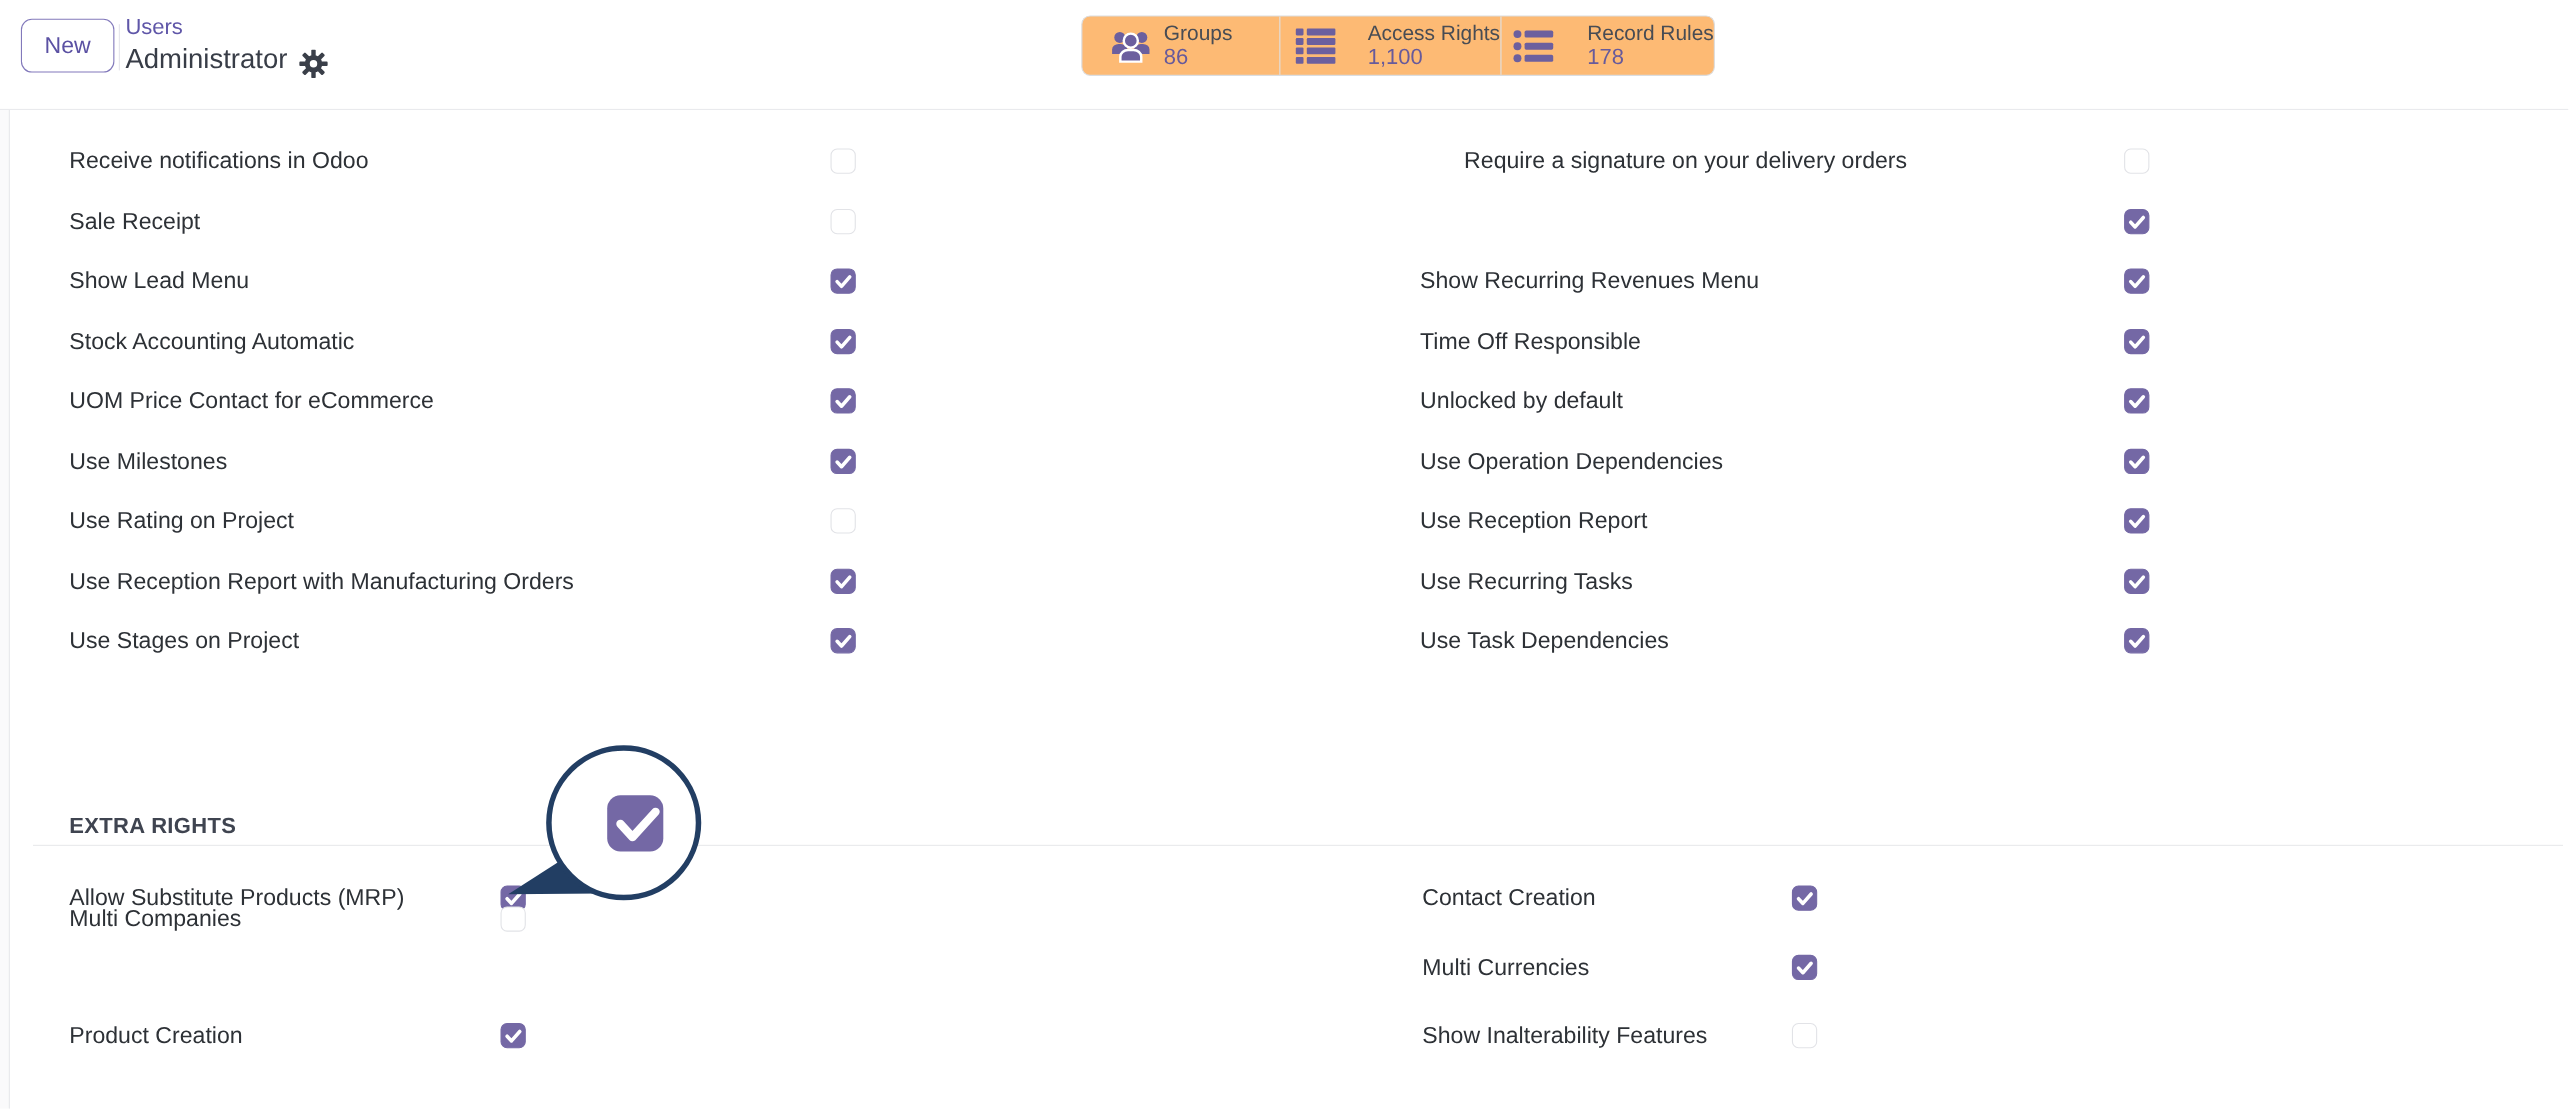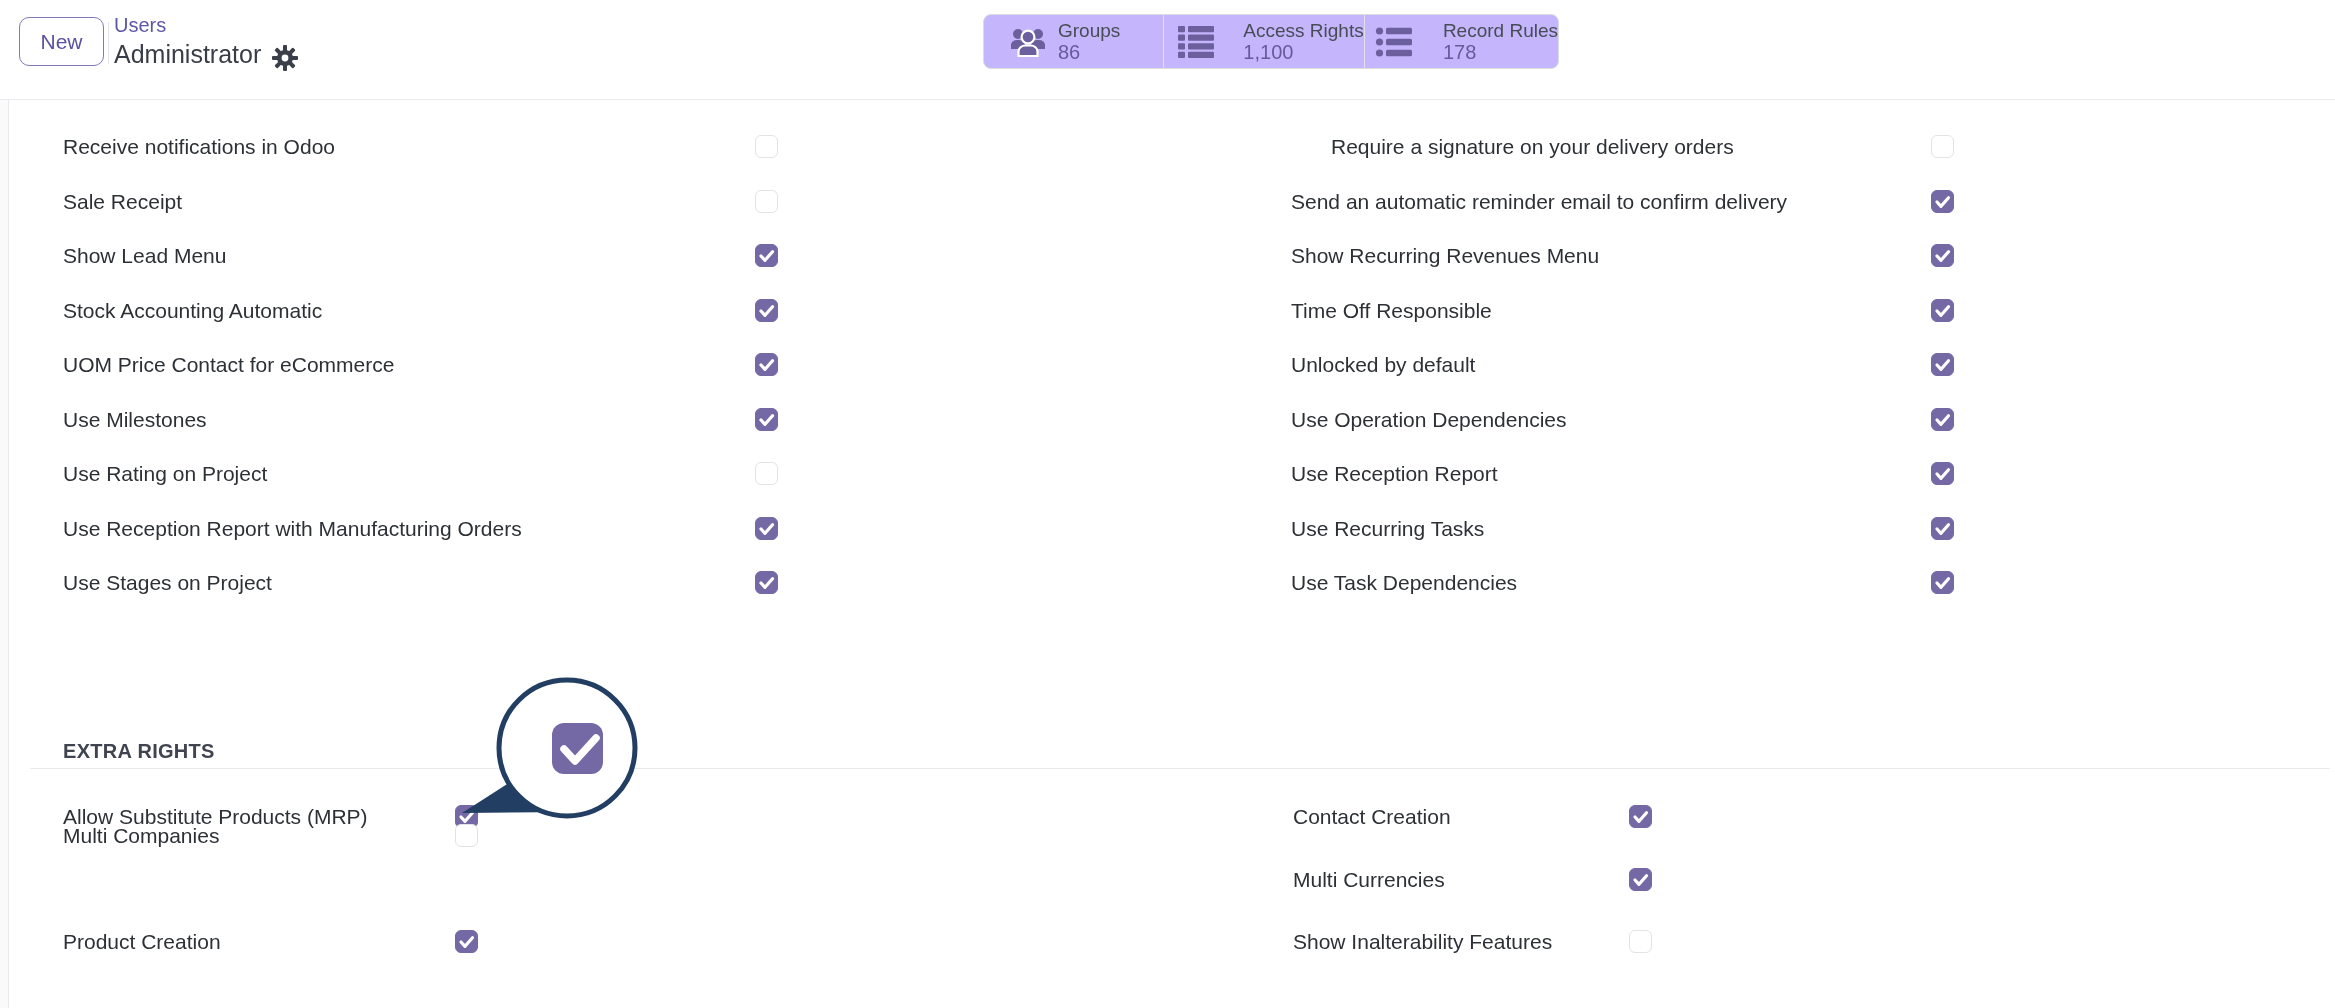--- a/index.html
+++ b/index.html
@@ -14,21 +14,21 @@
     background:#fff; border:1.5px solid #8279bb; border-radius:10px;
     color:#5b51a3; font-size:21px; display:flex; align-items:center; justify-content:center;
     cursor:pointer; }
   .hdr-divider { position:absolute; left:108px; top:22px; width:1px; height:42px; background:#e4e4ea; }
   .crumb-app { position:absolute; left:114px; top:14px; font-size:20px; font-weight:500; color:#5f56a8; }
   .crumb-rec { position:absolute; left:114px; top:40px; font-size:25px; color:#383d47; }
   .gear { position:absolute; left:272px; top:45px; width:26px; height:26px; }
 
   
   #stats { position:absolute; left:983px; top:14px; width:576px; height:55px;
-    border:1px solid #dbdde0; border-radius:8px; background:#c4b5fd; display:flex; }
+    border:1px solid #dbdde0; border-radius:8px; background:#fdba74; display:flex; }
   .stat-cell { height:100%; display:flex; align-items:center; cursor:pointer; }
   .stat-cell + .stat-cell { border-left:1px solid #dfe1e4;justify-content:space-between; }
   .stat-cell.c1 { width:180px; padding-left:24px; }
   .stat-cell.c2 { width:201px; padding-left:13px; }
   .stat-cell.c3 { width:195px; padding-left:10px; }
   .stat-icon { flex:0 0 auto; margin-right:10px; display:flex; }
   .stat-txt { display:flex; flex-direction:column; justify-content:center; }
   .stat-label { font-size:19px; color:#484c54; line-height:21px; white-space:nowrap; }
   .stat-value { font-size:20px; color:#675a9b; line-height:22px; }
 
@@ -206,21 +206,20 @@
           <svg viewBox="0 0 21 21">
             <path d="M5 11 l4 4.3 l7.5 -8.6" fill="none" stroke="#fff" stroke-width="3.2" stroke-linecap="round" stroke-linejoin="round"></path>
           </svg>
         </div>
       </div>
       <div class="srow" style="top: 135px; left: 0px; width: 2335px;">
         <span class="lbl" style="left: 1291px; margin-left: 40px;">Require a signature on your delivery orders</span>
         <div class="cb off" style="left: 1931px;"></div>
       </div>
       <div class="srow" style="top: 190px; left: 0px; width: 2335px;">
-        <span class="lbl" style="left: 1291px;">Send an automatic reminder email to confirm delivery</span>
         <div class="cb on" style="left: 1931px;">
           <svg viewBox="0 0 21 21">
             <path d="M5 11 l4 4.3 l7.5 -8.6" fill="none" stroke="#fff" stroke-width="3.2" stroke-linecap="round" stroke-linejoin="round"></path>
           </svg>
         </div>
       </div>
       <div class="srow" style="top: 244px; left: 0px; width: 2335px;">
         <span class="lbl" style="left: 1291px;">Show Recurring Revenues Menu</span>
         <div class="cb on" style="left: 1931px;">
           <svg viewBox="0 0 21 21">

